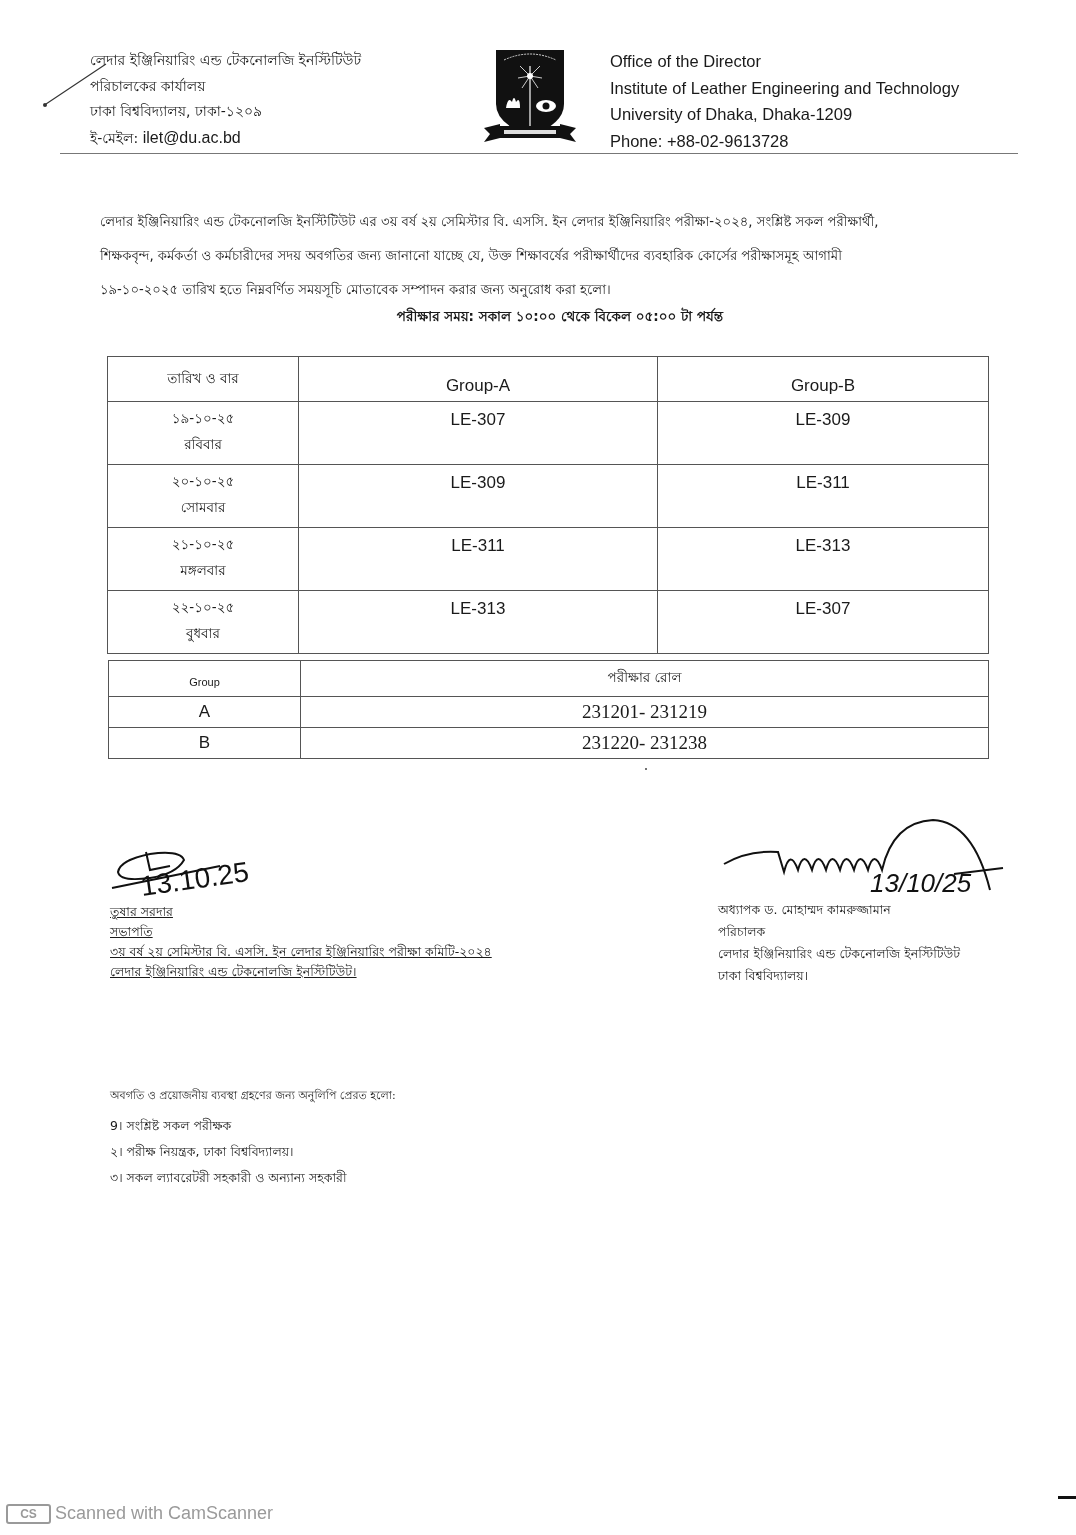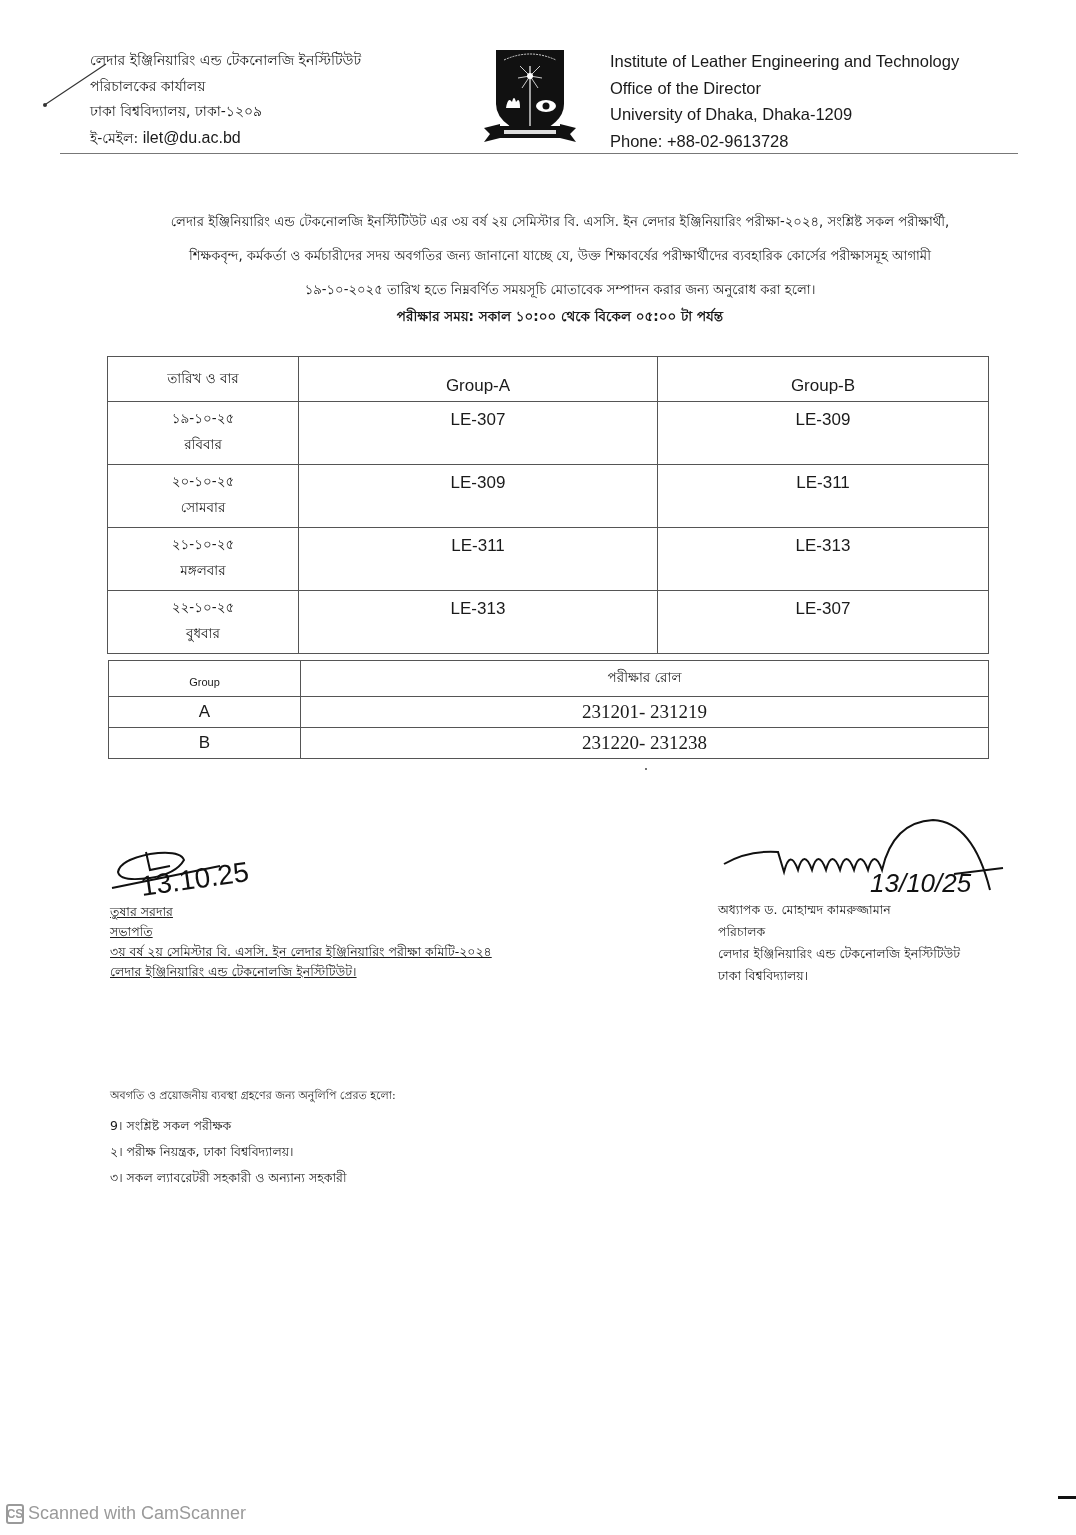--- a/index.html
+++ b/index.html
@@ -11,21 +11,21 @@
 
   
   .bn-head { left: 90px; top: 48px; font-size: 14px; line-height: 25.5px; }
   .bn-head .en { font-family: "Liberation Sans", sans-serif; font-size: 16px; }
   .en-head { left: 610px; top: 48px; font-family: "Liberation Sans", sans-serif; font-size: 16.5px; line-height: 26.5px; }
   .logo { left: 482px; top: 46px; width: 96px; height: 98px; }
   .head-rule { left: 60px; top: 153px; width: 958px; height: 0; border-top: 1px solid #777; }
   .pointer-mark { left: 40px; top: 60px; width: 70px; height: 50px; }
 
   
-  .intro { left: 100px; top: 205px; width: 920px; font-size: 13.2px; text-align: center; line-height: 34px; }
+  .intro { left: 100px; top: 205px; width: 920px; font-size: 13.2px; text-align: left; line-height: 34px; }
   .timing { left: 100px; top: 306px; width: 920px; text-align: center; font-size: 13.5px; font-weight: bold; }
 
   
   table { border-collapse: collapse; position: absolute; }
   td, th { border: 1px solid #555; padding: 0; font-weight: normal; vertical-align: top; text-align: center; }
   .sched { left: 107px; top: 356px; width: 882px; }
   .sched th { height: 31px; vertical-align: middle; }
   .sched th.c0 { font-size: 13.5px; }
   .sched th.cg { font-family: "Liberation Sans", sans-serif; font-size: 17px; padding-top: 13px; }
   .sched td { height: 54px; }
@@ -47,21 +47,21 @@
   .sig-right { left: 718px; top: 812px; width: 290px; height: 85px; }
   .sig-text-l { left: 110px; top: 902px; font-size: 12.5px; line-height: 20px; text-decoration: underline; }
   .sig-text-r { left: 718px; top: 899px; font-size: 12.5px; line-height: 22px; }
 
   
   .copy-intro { left: 110px; top: 1087px; font-size: 11px; }
   .copy-list { left: 110px; top: 1113px; font-size: 12.5px; line-height: 26px; }
 
   
   .cs { left: 6px; top: 1503px; font-family: "Liberation Sans", sans-serif; font-size: 18px; color: #9a9a9a; display: flex; align-items: center; gap: 4px; }
-  .cs-logo { width: 18px; height: 20px; border: 2px solid #9a9a9a; border-radius: 3px; font-size: 12px; font-weight: bold; display: flex; align-items: center; justify-content: center; box-sizing: border-box; }
+  .cs-logo { width: 45px; height: 20px; border: 2px solid #9a9a9a; border-radius: 3px; font-size: 12px; font-weight: bold; display: flex; align-items: center; justify-content: center; box-sizing: border-box; }
   .edge-mark { left: 1058px; top: 1496px; width: 18px; height: 3px; background: #111; }
   .dot { left: 645px; top: 768px; width: 2px; height: 2px; background: #444; border-radius: 1px; }
 </style>
 </head>
 <body>
 
 <svg class="abs pointer-mark" viewBox="0 0 70 50">
   <line x1="66" y1="4" x2="6" y2="44" stroke="#333" stroke-width="1.2"></line>
   <circle cx="5" cy="45" r="2" fill="#333"></circle>
 </svg>
@@ -92,22 +92,22 @@
   <path d="M24 62 Q26 50 30 56 Q32 48 34 56 Q38 50 38 62 Z" fill="#fff"></path>
   <ellipse cx="64" cy="60" rx="10" ry="6" fill="#fff"></ellipse>
   <circle cx="64" cy="60" r="3.5" fill="#111"></circle>
   <path d="M2 82 L18 78 L18 92 L2 96 L8 88 Z" fill="#111"></path>
   <path d="M94 82 L78 78 L78 92 L94 96 L88 88 Z" fill="#111"></path>
   <rect x="16" y="80" width="64" height="12" fill="#111"></rect>
   <rect x="22" y="84" width="52" height="4" fill="#ddd"></rect>
 </svg>
 
 <div class="abs en-head">
+  <div>Office of the Director</div>
   <div>Institute of Leather Engineering and Technology</div>
-  <div>Office of the Director</div>
   <div>University of Dhaka, Dhaka-1209</div>
   <div>Phone: +88-02-9613728</div>
 </div>
 
 <div class="abs head-rule"></div>
 
 <div class="abs intro">
   <div>লেদার ইঞ্জিনিয়ারিং এন্ড টেকনোলজি ইনস্টিটিউট এর ৩য় বর্ষ ২য় সেমিস্টার বি. এসসি. ইন লেদার ইঞ্জিনিয়ারিং পরীক্ষা-২০২৪, সংশ্লিষ্ট সকল পরীক্ষার্থী,</div>
   <div>শিক্ষকবৃন্দ, কর্মকর্তা ও কর্মচারীদের সদয় অবগতির জন্য জানানো যাচ্ছে যে, উক্ত শিক্ষাবর্ষের পরীক্ষার্থীদের ব্যবহারিক কোর্সের পরীক্ষাসমূহ আগামী</div>
   <div>১৯-১০-২০২৫ তারিখ হতে নিম্নবর্ণিত সময়সূচি মোতাবেক সম্পাদন করার জন্য অনুরোধ করা হলো।</div>

